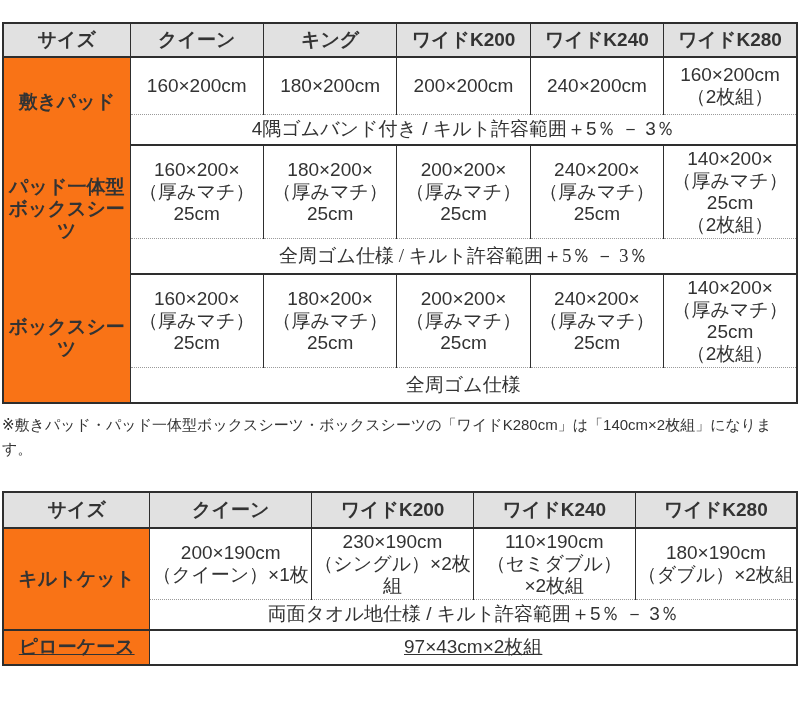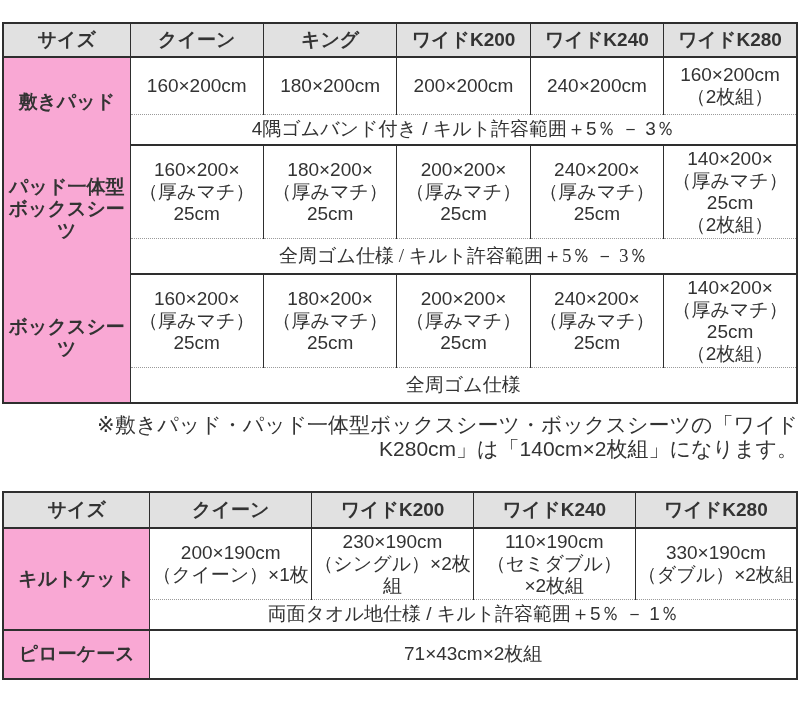--- a/index.html
+++ b/index.html
@@ -30,21 +30,21 @@
     white-space: pre-line;
     padding: 2px 2px;
   }
   thead th {
     background: #e1e1e1;
     border-bottom: 2px solid #2e2e2e;
     font-weight: bold;
   }
   th.product-label {
     font-weight: bold;
-    background: #f9a8d4;
+    background: #f97316;
   }
   tr.size-row td { border-bottom: 1px dotted #9a9a9a; }
   tr.spec-row td { border-top: 1px dotted #9a9a9a; border-bottom: 2px solid #2e2e2e; }
   tr.simple-row th, tr.simple-row td { border-top: 2px solid #2e2e2e; }
 
   
   .t1 col.c-label { width: 16.0%; }
   .t1 col.c-data  { width: 16.8%; }
   .t1 tr.head   { height: 34px; }
   .t1 tr.r1a    { height: 57px; }
@@ -53,27 +53,26 @@
   .t1 tr.r2b    { height: 35px; font-family: Liberation Serif, serif; }
   .t1 tr.r3a    { height: 80px; }
   .t1 tr.r3b    { height: 36px; }
 
   
   .t2 col.c-label { width: 18.5%; }
   .t2 col.c-data  { width: 20.375%; }
   .t2 tr.head   { height: 36px; }
   .t2 tr.r1a    { height: 62px; }
   .t2 tr.r1b    { height: 30px; }
-  .t2 tr.r2    { height: 49px; }
+  .t2 tr.r2    { height: 35px; text-decoration: underline; }
 
   .footnote {
-    font-size: 21px;
+    font-size: 15px;
     color: #333333;
     line-height: 24px;
-    text-align: right;
   }
   .note-1 { margin-top: 9px; }
   .t2 { margin-top: 30px; }
   .notes-2 { margin-top: 13px; }
 </style>
 </head>
 <body>
 
 <div class="page">
 
@@ -168,27 +167,27 @@
     </thead>
     <tbody>
       <tr class="r1a size-row">
         <th class="product-label" rowspan="2">キルトケット</th>
         <td>200×190cm
 （クイーン）×1枚</td>
         <td>230×190cm
 （シングル）×2枚組</td>
         <td>110×190cm
 （セミダブル）×2枚組</td>
-        <td>330×190cm
+        <td>180×190cm
 （ダブル）×2枚組</td>
       </tr>
       <tr class="r1b spec-row">
-        <td colspan="4">両面タオル地仕様 / キルト許容範囲＋5％ － 1％</td>
+        <td colspan="4">両面タオル地仕様 / キルト許容範囲＋5％ － 3％</td>
       </tr>
       <tr class="r2 simple-row">
         <th class="product-label">ピローケース</th>
-        <td colspan="4">71×43cm×2枚組</td>
+        <td colspan="4">97×43cm×2枚組</td>
       </tr>
     </tbody>
   </table>
 
 
 </div>
 
 </body></html>

